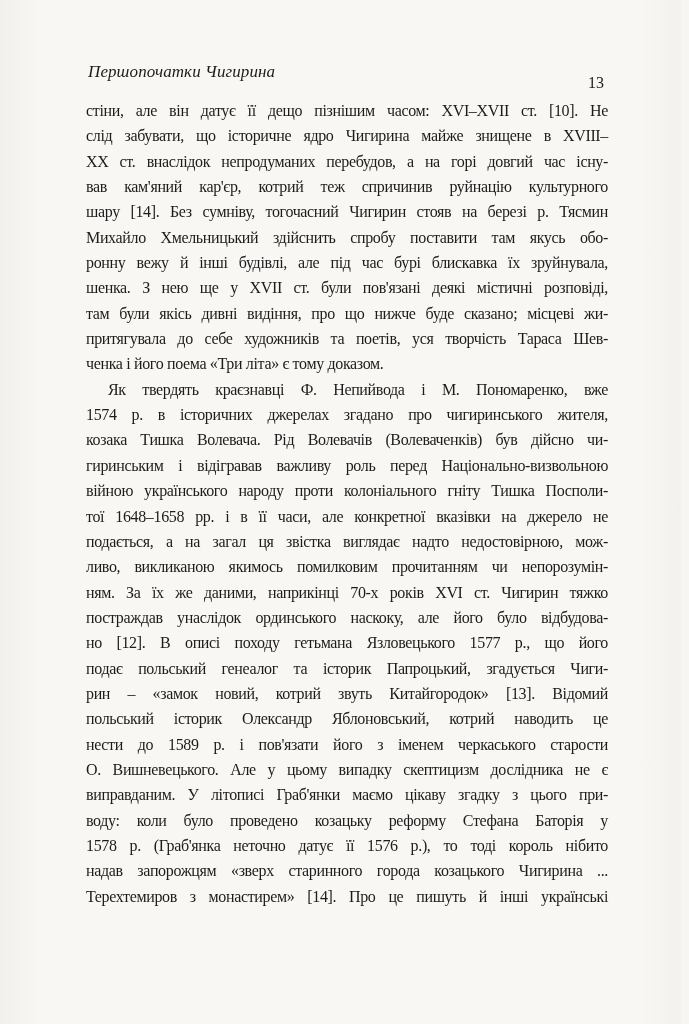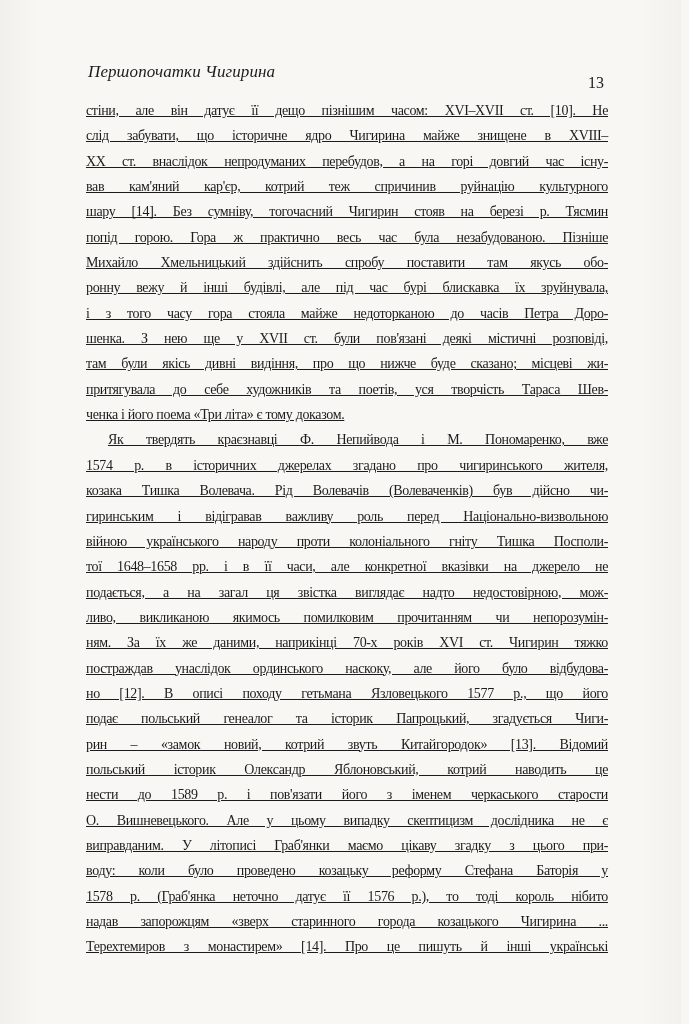--- a/index.html
+++ b/index.html
@@ -38,26 +38,25 @@
     .body-text {
       position: absolute;
       left: 86px;
       top: 98px;
       width: 522px;
     }
     .line {
       display: block;
       height: 25.35px;
       line-height: 25.35px;
-      font-size: 14px;
+      font-size: 16px;
       white-space: nowrap;
       text-align: justify;
       text-align-last: justify;
       letter-spacing: -0.35px;
-      text-decoration: underline;
     }
     .line.last {
       text-align-last: left;
     }
     .line.indent {
       padding-left: 22px;
     }
   </style>
 </head>
 <body>
@@ -65,24 +64,22 @@
 <div class="page">
   <div class="running-head">Першопочатки Чигирина</div>
   <div class="page-number">13</div>
 
   <div class="body-text">
     <span class="line">стіни, але він датує її дещо пізнішим часом: XVI–XVII ст. [10]. Не</span>
     <span class="line">слід забувати, що історичне ядро Чигирина майже знищене в XVIII–</span>
     <span class="line">XX ст. внаслідок непродуманих перебудов, а на горі довгий час існу-</span>
     <span class="line">вав кам'яний кар'єр, котрий теж спричинив руйнацію культурного</span>
     <span class="line">шару [14]. Без сумніву, тогочасний Чигирин стояв на березі р. Тясмин</span>
-    <span class="line">попід горою. Гора ж практично весь час була незабудованою. Пізніше</span>
     <span class="line">Михайло Хмельницький здійснить спробу поставити там якусь обо-</span>
     <span class="line">ронну вежу й інші будівлі, але під час бурі блискавка їх зруйнувала,</span>
-    <span class="line">і з того часу гора стояла майже недоторканою до часів Петра Доро-</span>
     <span class="line">шенка. З нею ще у XVII ст. були пов'язані деякі містичні розповіді,</span>
     <span class="line">там були якісь дивні видіння, про що нижче буде сказано; місцеві жи-</span>
     <span class="line">притягувала до себе художників та поетів, уся творчість Тараса Шев-</span>
     <span class="line last">ченка і його поема «Три літа» є тому доказом.</span>
     <span class="line indent">Як твердять краєзнавці Ф. Непийвода і М. Пономаренко, вже</span>
     <span class="line">1574 р. в історичних джерелах згадано про чигиринського жителя,</span>
     <span class="line">козака Тишка Волевача. Рід Волевачів (Волеваченків) був дійсно чи-</span>
     <span class="line">гиринським і відігравав важливу роль перед Національно-визвольною</span>
     <span class="line">війною українського народу проти колоніального гніту Тишка Посполи-</span>
     <span class="line">тої 1648–1658 рр. і в її часи, але конкретної вказівки на джерело не</span>

